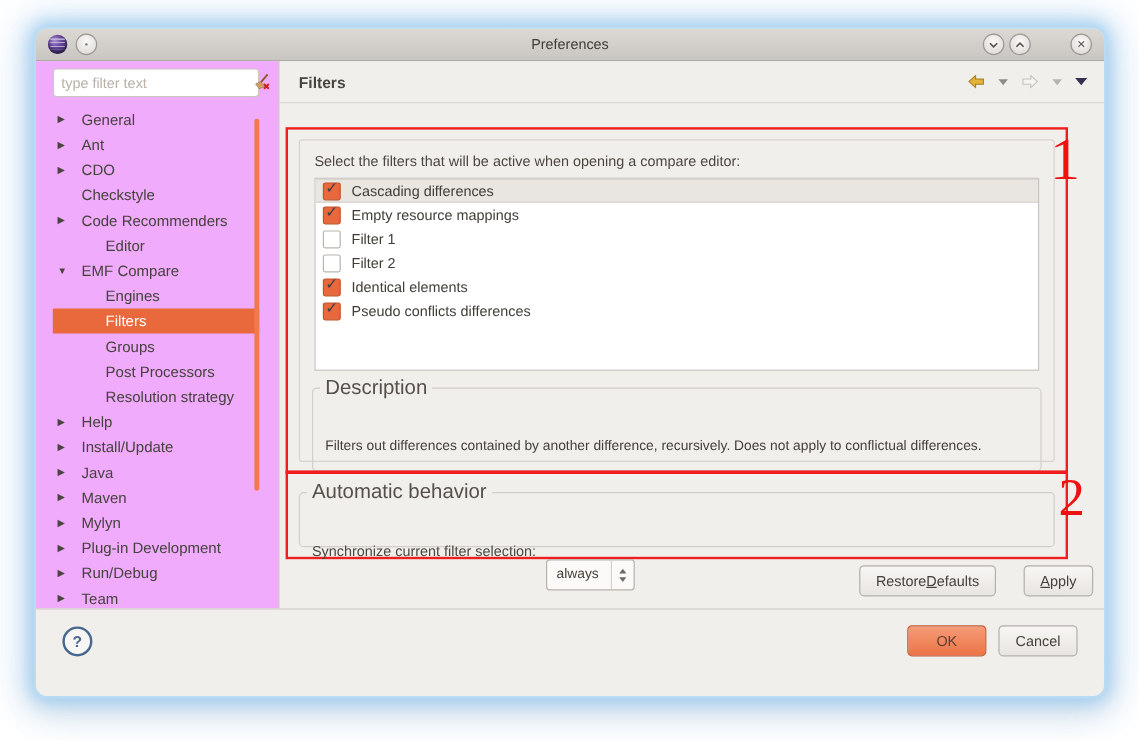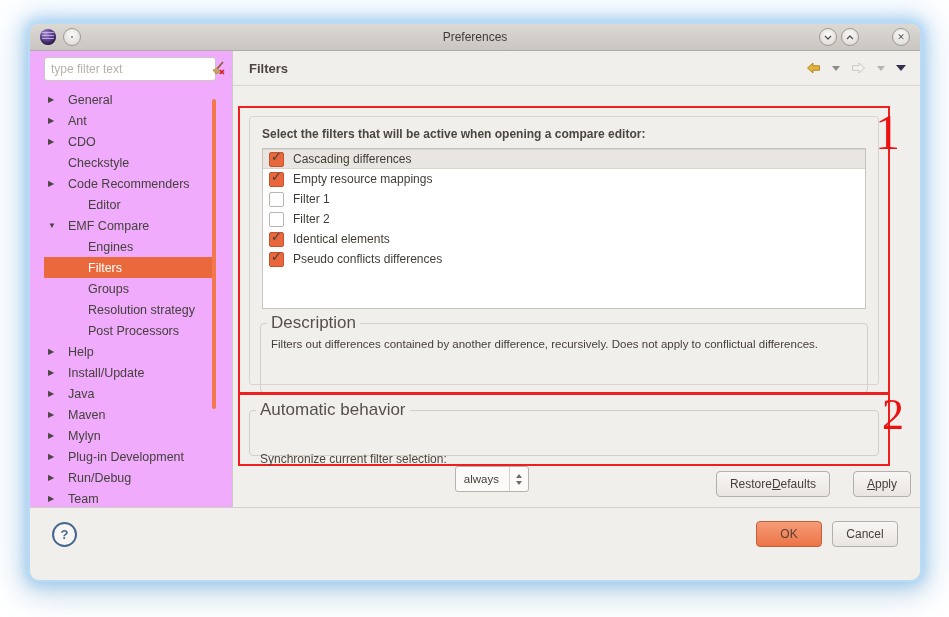--- a/index.html
+++ b/index.html
@@ -55,32 +55,32 @@
   
   .redbox{position:absolute;border:2px solid #ee1f1f;}
   .redbox1{left:5px;top:55px;width:648px;height:285px;}
   .redbox2{left:5px;top:341px;width:648px;height:70px;}
   .rednum{position:absolute;font-family:"Liberation Serif","DejaVu Serif",serif;color:#ee1111;line-height:1;z-index:5;}
   .rednum1{right:20px;top:56px;font-size:50px;}
   .rednum2{right:16px;top:342px;font-size:44px;}
 
   
   .groupbox{position:absolute;left:9px;right:9px;top:8px;bottom:8px;border:1px solid #d8d4cf;border-radius:3px;}
-  .sel-label{position:absolute;left:12px;top:10px;font-size:12px;color:#4c463f;font-weight:bold;}
+  .sel-label{position:absolute;left:12px;top:10px;font-size:12px;color:#4c463f;}
   .flist{position:absolute;left:12px;right:12px;top:31px;height:159px;background:#ffffff;border:1px solid #c7c3be;overflow:hidden;}
   .frow{height:20px;display:flex;align-items:center;font-size:12px;color:#413c36;padding-left:6px;}
   .frow.selected{background:#e9e6e2;box-shadow:inset 0 1px 0 #d8d4d0, inset 0 -1px 0 #d8d4d0;}
   .cb{width:13px;height:13px;border:1px solid #b9b4ae;border-radius:2px;background:#fff;margin-right:9px;flex:0 0 13px;position:relative;}
   .frow.checked .cb{background:#e8673c;border-color:#c2552e;}
   .frow.checked .cb::after{content:"✓";position:absolute;left:1px;top:-4px;font-size:13px;font-weight:bold;color:#44403a;}
 
   fieldset.grp{position:absolute;border:1px solid #d2cec8;border-radius:4px;margin:0;padding:0;}
   fieldset.grp legend{font-size:17px;color:#56504a;padding:0 4px;margin-left:6px;}
   .descgrp{left:10px;right:10px;top:196px;height:78px;}
-  .desc-text{font-size:11.5px;color:#45403a;padding:4px 10px 0 10px;line-height:1.35;}
+  .desc-text{font-size:11.5px;color:#45403a;padding:4px 10px 0 10px;line-height:1.35;margin-top:28px;}
   .autogrp{left:9px;right:9px;top:6px;height:54px;}
   .autorow{display:flex;align-items:center;padding:6px 0 0 10px;font-size:12px;color:#4c463f;}
   .spinner{margin-left:8px;width:72px;height:24px;background:#fbfaf8;border:1px solid #b6b2ac;border-radius:3px;
     display:flex;align-items:center;margin-top:40px;}
   .spinner .val{flex:1;font-size:11.5px;color:#45403a;padding-left:8px;}
   .spin-arrows{width:18px;height:100%;border-left:1px solid #d4d0ca;display:flex;flex-direction:column;align-items:center;justify-content:center;gap:3px;}
   .up-t{width:0;height:0;border-left:3.5px solid transparent;border-right:3.5px solid transparent;border-bottom:4px solid #6e6a64;}
   .dn-t{width:0;height:0;border-left:3.5px solid transparent;border-right:3.5px solid transparent;border-top:4px solid #6e6a64;}
 
   
@@ -173,25 +173,25 @@
             <div class="tree-row selected child arrow-none">
               <span class="arrow"></span>
               <span class="lbl">Filters</span>
             </div>
             <div class="tree-row child arrow-none">
               <span class="arrow"></span>
               <span class="lbl">Groups</span>
             </div>
             <div class="tree-row child arrow-none">
               <span class="arrow"></span>
+              <span class="lbl">Post Processors</span>
+            </div>
+            <div class="tree-row child arrow-none">
+              <span class="arrow"></span>
               <span class="lbl">Resolution strategy</span>
-            </div>
-            <div class="tree-row child arrow-none">
-              <span class="arrow"></span>
-              <span class="lbl">Post Processors</span>
             </div>
             <div class="tree-row arrow-right">
               <span class="arrow"></span>
               <span class="lbl">Help</span>
             </div>
             <div class="tree-row arrow-right">
               <span class="arrow"></span>
               <span class="lbl">Install/Update</span>
             </div>
             <div class="tree-row arrow-right">

